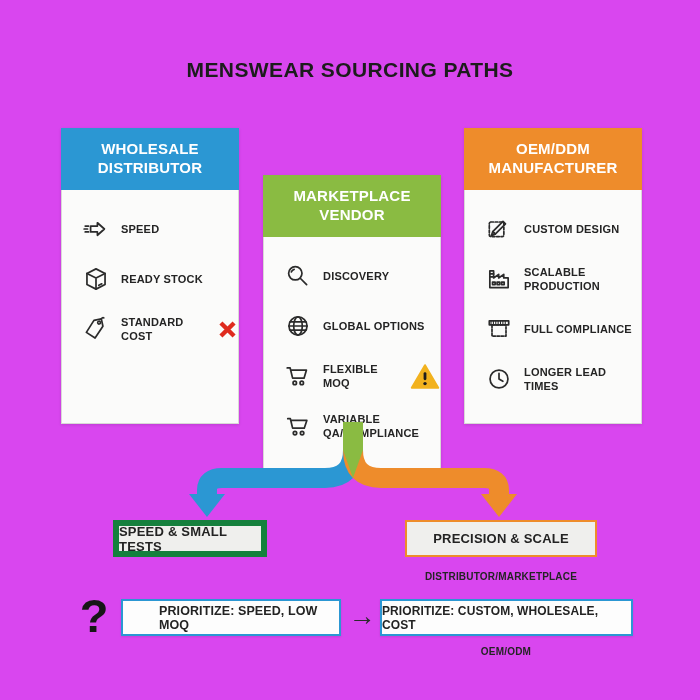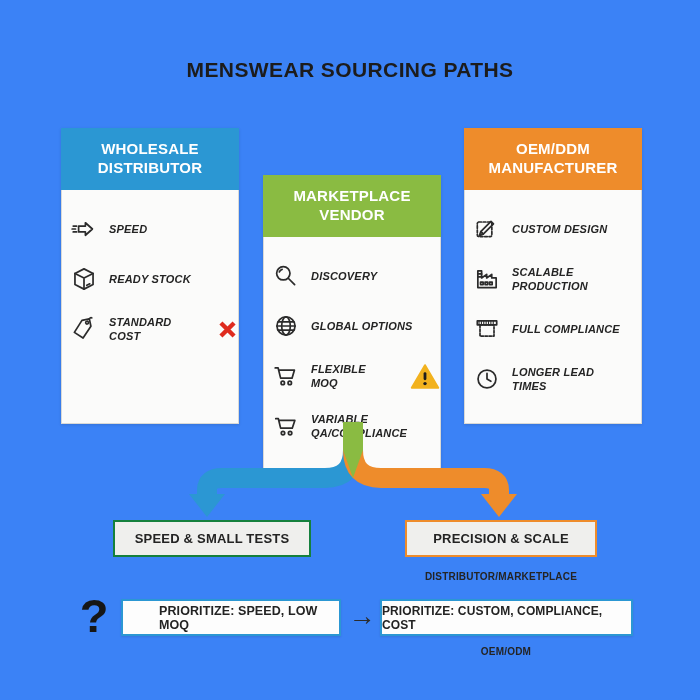--- a/index.html
+++ b/index.html
@@ -1,39 +1,39 @@
 <!DOCTYPE html>
 <html><head>
 <meta charset="utf-8">
 <style>
   html,body{margin:0;padding:0;}
   body{width:700px;height:700px;background:#EAEAE8;font-family:"Liberation Sans",sans-serif;overflow:hidden;}
-  .canvas{position:relative;width:700px;height:700px;background:#3b82f6;}
+  .canvas{position:relative;width:700px;height:700px;background:#d946ef;}
 
   .page-title{position:absolute;top:58px;left:0;width:700px;text-align:center;
     font-size:21px;font-weight:800;letter-spacing:.4px;color:#1c1c1c;}
 
   .card{position:absolute;top:128px;width:178px;height:296px;background:#FBFBFA;
     border:1px solid #D9D9D6;box-shadow:0 1px 3px rgba(0,0,0,.12);box-sizing:border-box;}
   .card-1{left:61px;} .card-2{left:263px;margin-top:47px;} .card-3{left:464px;}
   .card-header{position:absolute;top:-1px;left:-1px;width:178px;height:62px;display:flex;
     align-items:center;justify-content:center;text-align:center;color:#fff;font-weight:700;
     font-size:15px;line-height:1.25;padding:0 18px;box-sizing:border-box;letter-spacing:.2px;}
   .hdr-blue{background:#2B97D3;} .hdr-green{background:#8ABB42;} .hdr-orange{background:#EE8C2B;}
-  .card-body{position:absolute;top:62px;left:0;width:100%;padding:13px 0 0 8px;box-sizing:border-box;font-style:italic;}
+  .card-body{position:absolute;top:62px;left:0;width:100%;padding:13px 0 0 20px;box-sizing:border-box;}
   .item{display:flex;align-items:center;height:50px;gap:11px;}
   .item-icon{width:28px;height:28px;flex:0 0 28px;display:flex;align-items:center;justify-content:center;}
   .item-label{font-size:11px;font-weight:700;color:#242424;line-height:1.3;letter-spacing:.2px;max-width:112px;}
   .item-badge{margin-left:5px;display:flex;align-items:center;}
 
   .arrows{position:absolute;left:0;top:0;width:700px;height:700px;pointer-events:none;}
 
   .outcome-box{position:absolute;top:520px;height:37px;display:flex;align-items:center;justify-content:center;
     font-size:13px;font-weight:700;color:#232323;letter-spacing:.2px;box-sizing:border-box;background:#EFEFED;}
-  .outcome-left{left:113px;width:198px;border:2px solid #15803d;}
+  .outcome-left{left:113px;width:154px;border:6px solid #15803d;}
   .outcome-right{left:405px;width:192px;border:2px solid #EE8C2B;}
   .sub-label{position:absolute;font-size:10px;font-weight:700;color:#242424;letter-spacing:.2px;text-align:center;}
   .sub-dm{left:401px;top:571px;width:200px;}
   .sub-oem{left:406px;top:646px;width:200px;}
 
   .qmark{position:absolute;left:78px;top:588px;width:32px;text-align:center;
     font-size:47px;font-weight:900;color:#161616;}
   .decision-box{position:absolute;top:599px;height:37px;background:#FDFDFD;border:2px solid #2B97D3;
     display:flex;align-items:center;justify-content:center;font-size:12.5px;font-weight:700;color:#232323;
     box-sizing:border-box;letter-spacing:.1px;box-shadow:0 1px 2px rgba(0,0,0,.10);}
@@ -217,16 +217,16 @@
     <polygon points="343,422 363,422 363,450 353,478 343,450" fill="#8ABB42"></polygon>
   </svg>
 
   <div class="outcome-box outcome-left">SPEED &amp; SMALL TESTS</div>
   <div class="outcome-box outcome-right">PRECISION &amp; SCALE</div>
   <div class="sub-label sub-dm">DISTRIBUTOR/MARKETPLACE</div>
 
   <div class="qmark">?</div>
   <div class="decision-box decision-1">PRIORITIZE: SPEED, LOW MOQ</div>
   <div class="decision-arrow">→</div>
-  <div class="decision-box decision-2">PRIORITIZE: CUSTOM, COMPLIANCE, COST</div>
+  <div class="decision-box decision-2">PRIORITIZE: CUSTOM, WHOLESALE, COST</div>
   <div class="sub-label sub-oem">OEM/ODM</div>
 
 </div>
 
 </body></html>

